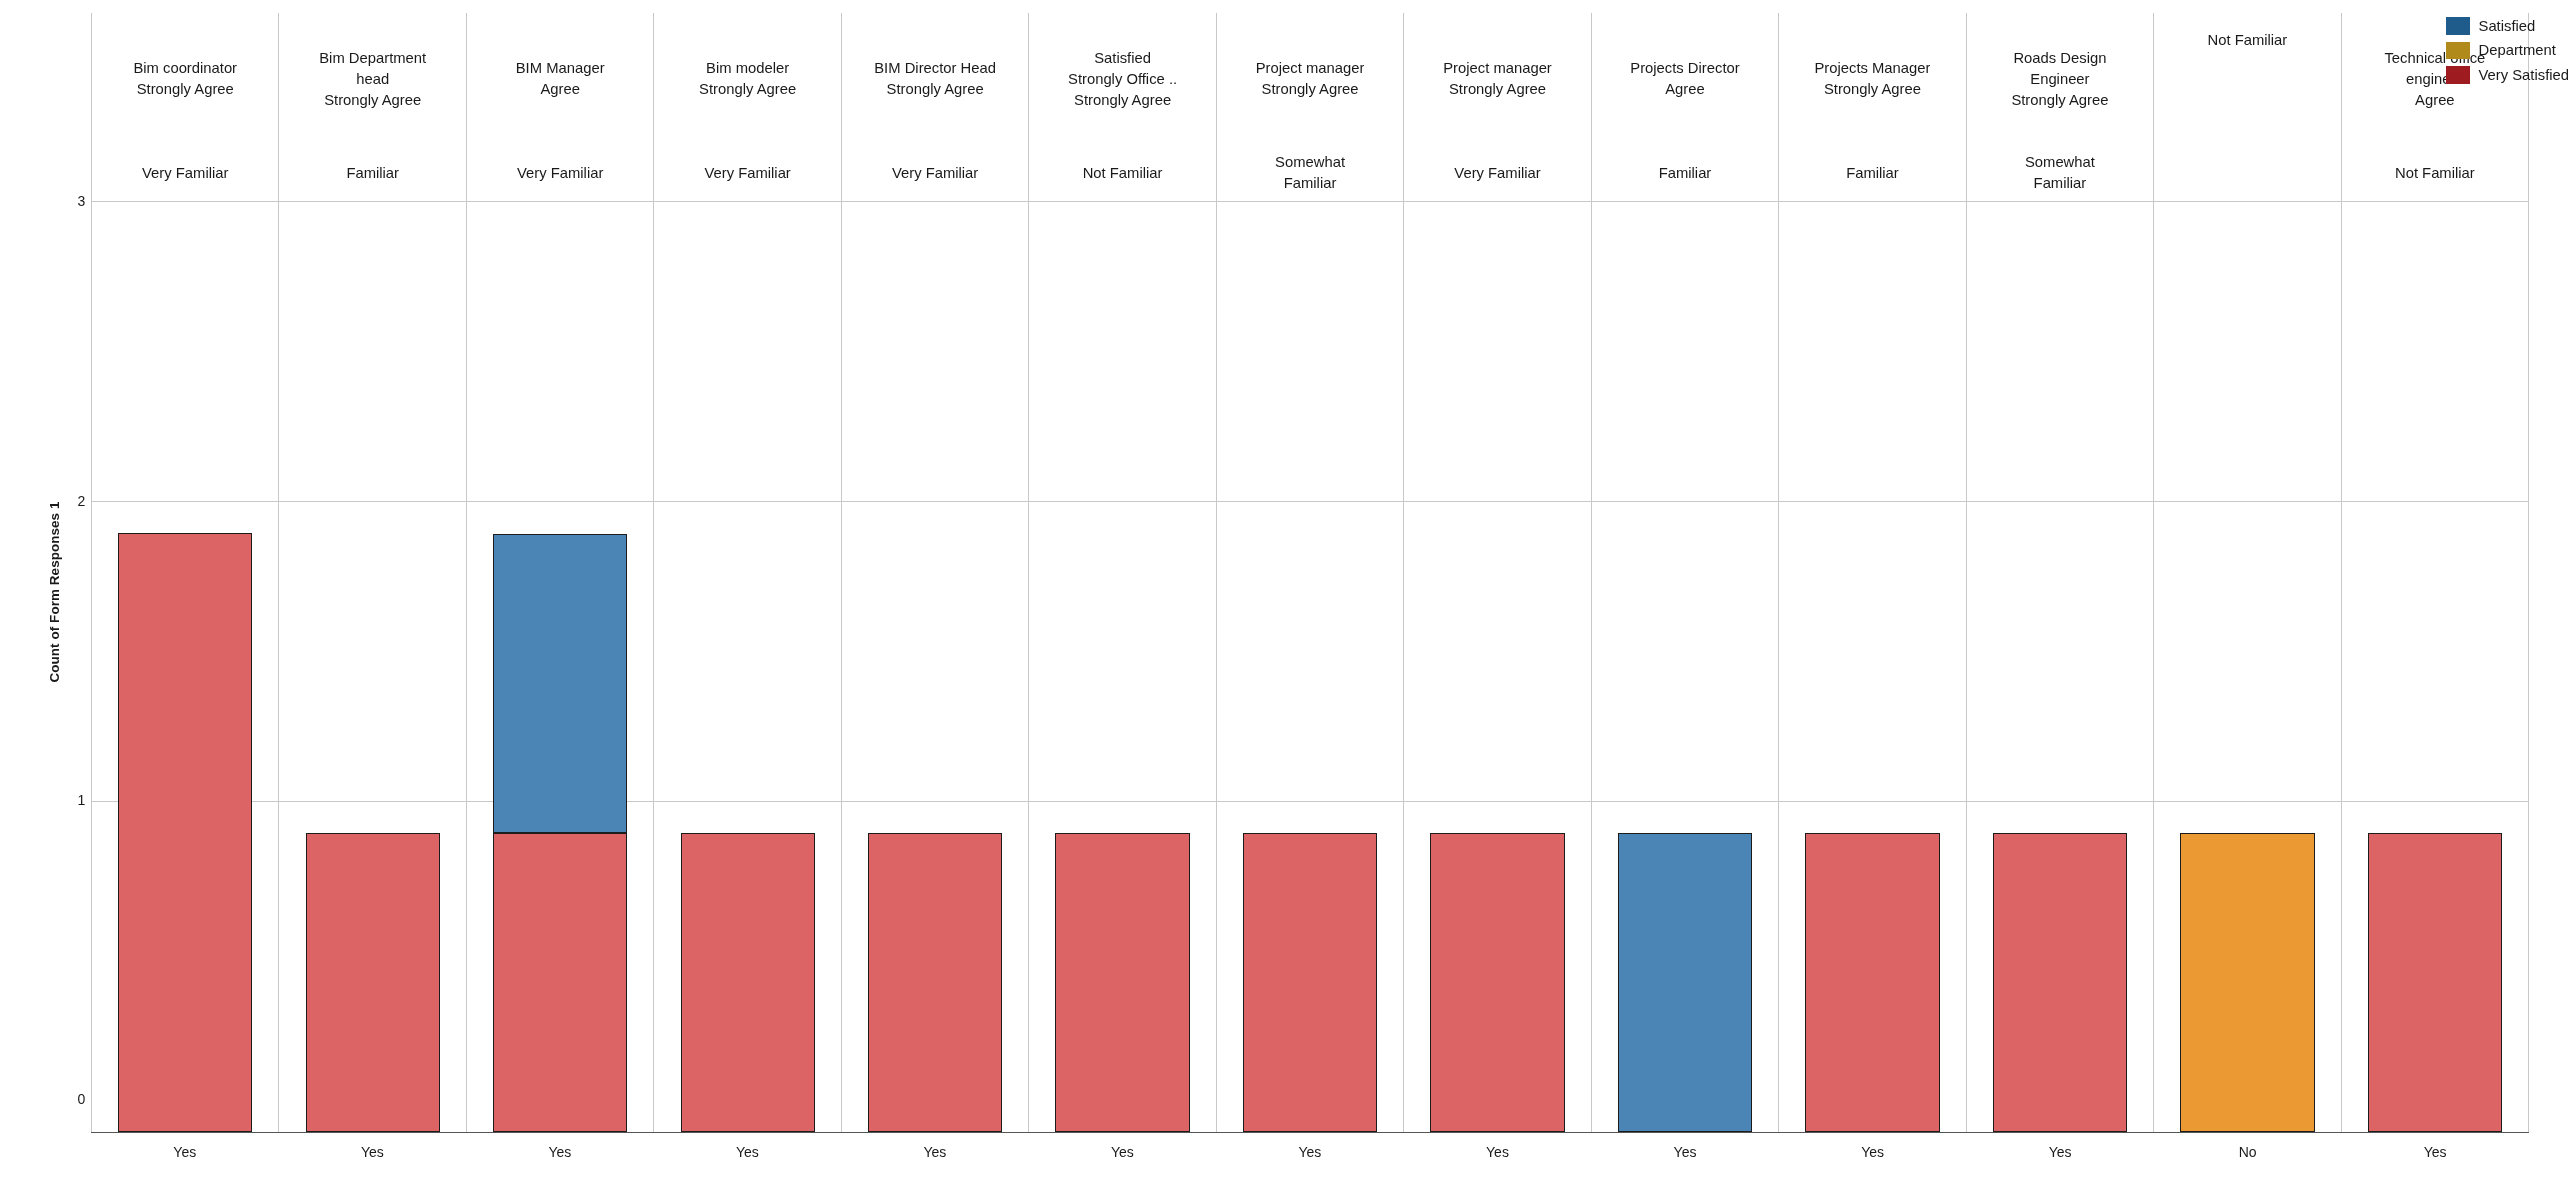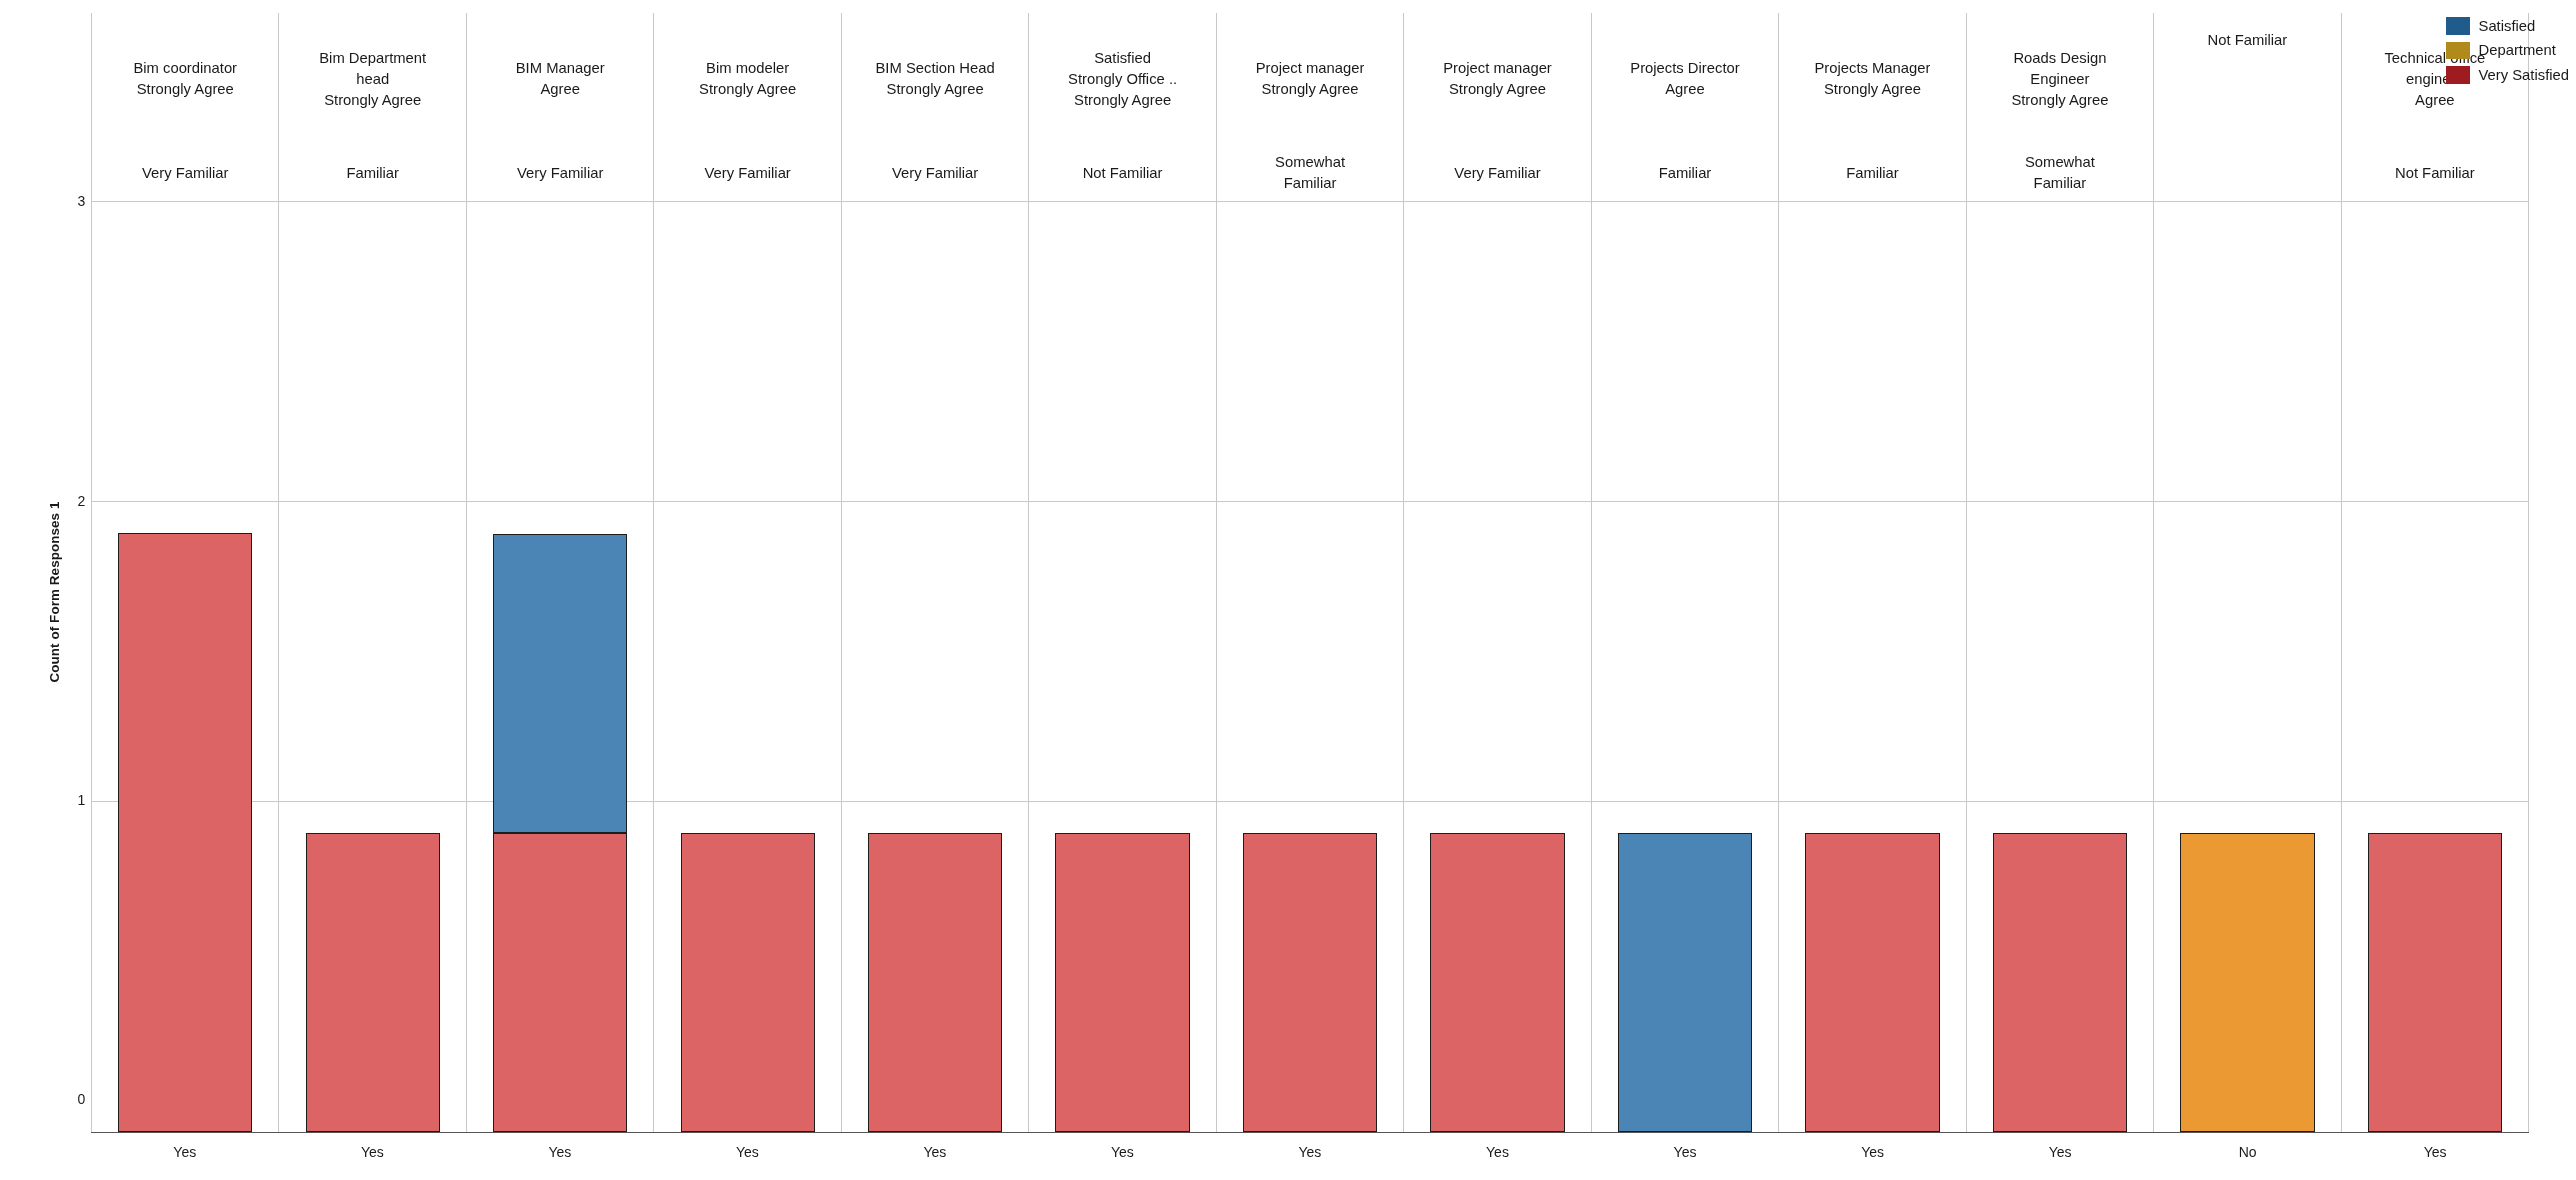--- a/index.html
+++ b/index.html
@@ -276,21 +276,21 @@
               <div class="hdr-line">Strongly Agree</div>
             </div>
             <div class="header-bottom">
               <div>
                 <div class="familiar-line">Very Familiar</div>
               </div>
             </div>
           </div>
           <div class="header-cell">
             <div class="header-top">
-              <div class="hdr-line">BIM Section Head</div>
+              <div class="hdr-line">BIM Director Head</div>
               <div class="hdr-line">Strongly Agree</div>
             </div>
             <div class="header-bottom">
               <div>
                 <div class="familiar-line">Very Familiar</div>
               </div>
             </div>
           </div>
           <div class="header-cell">
             <div class="header-top">

